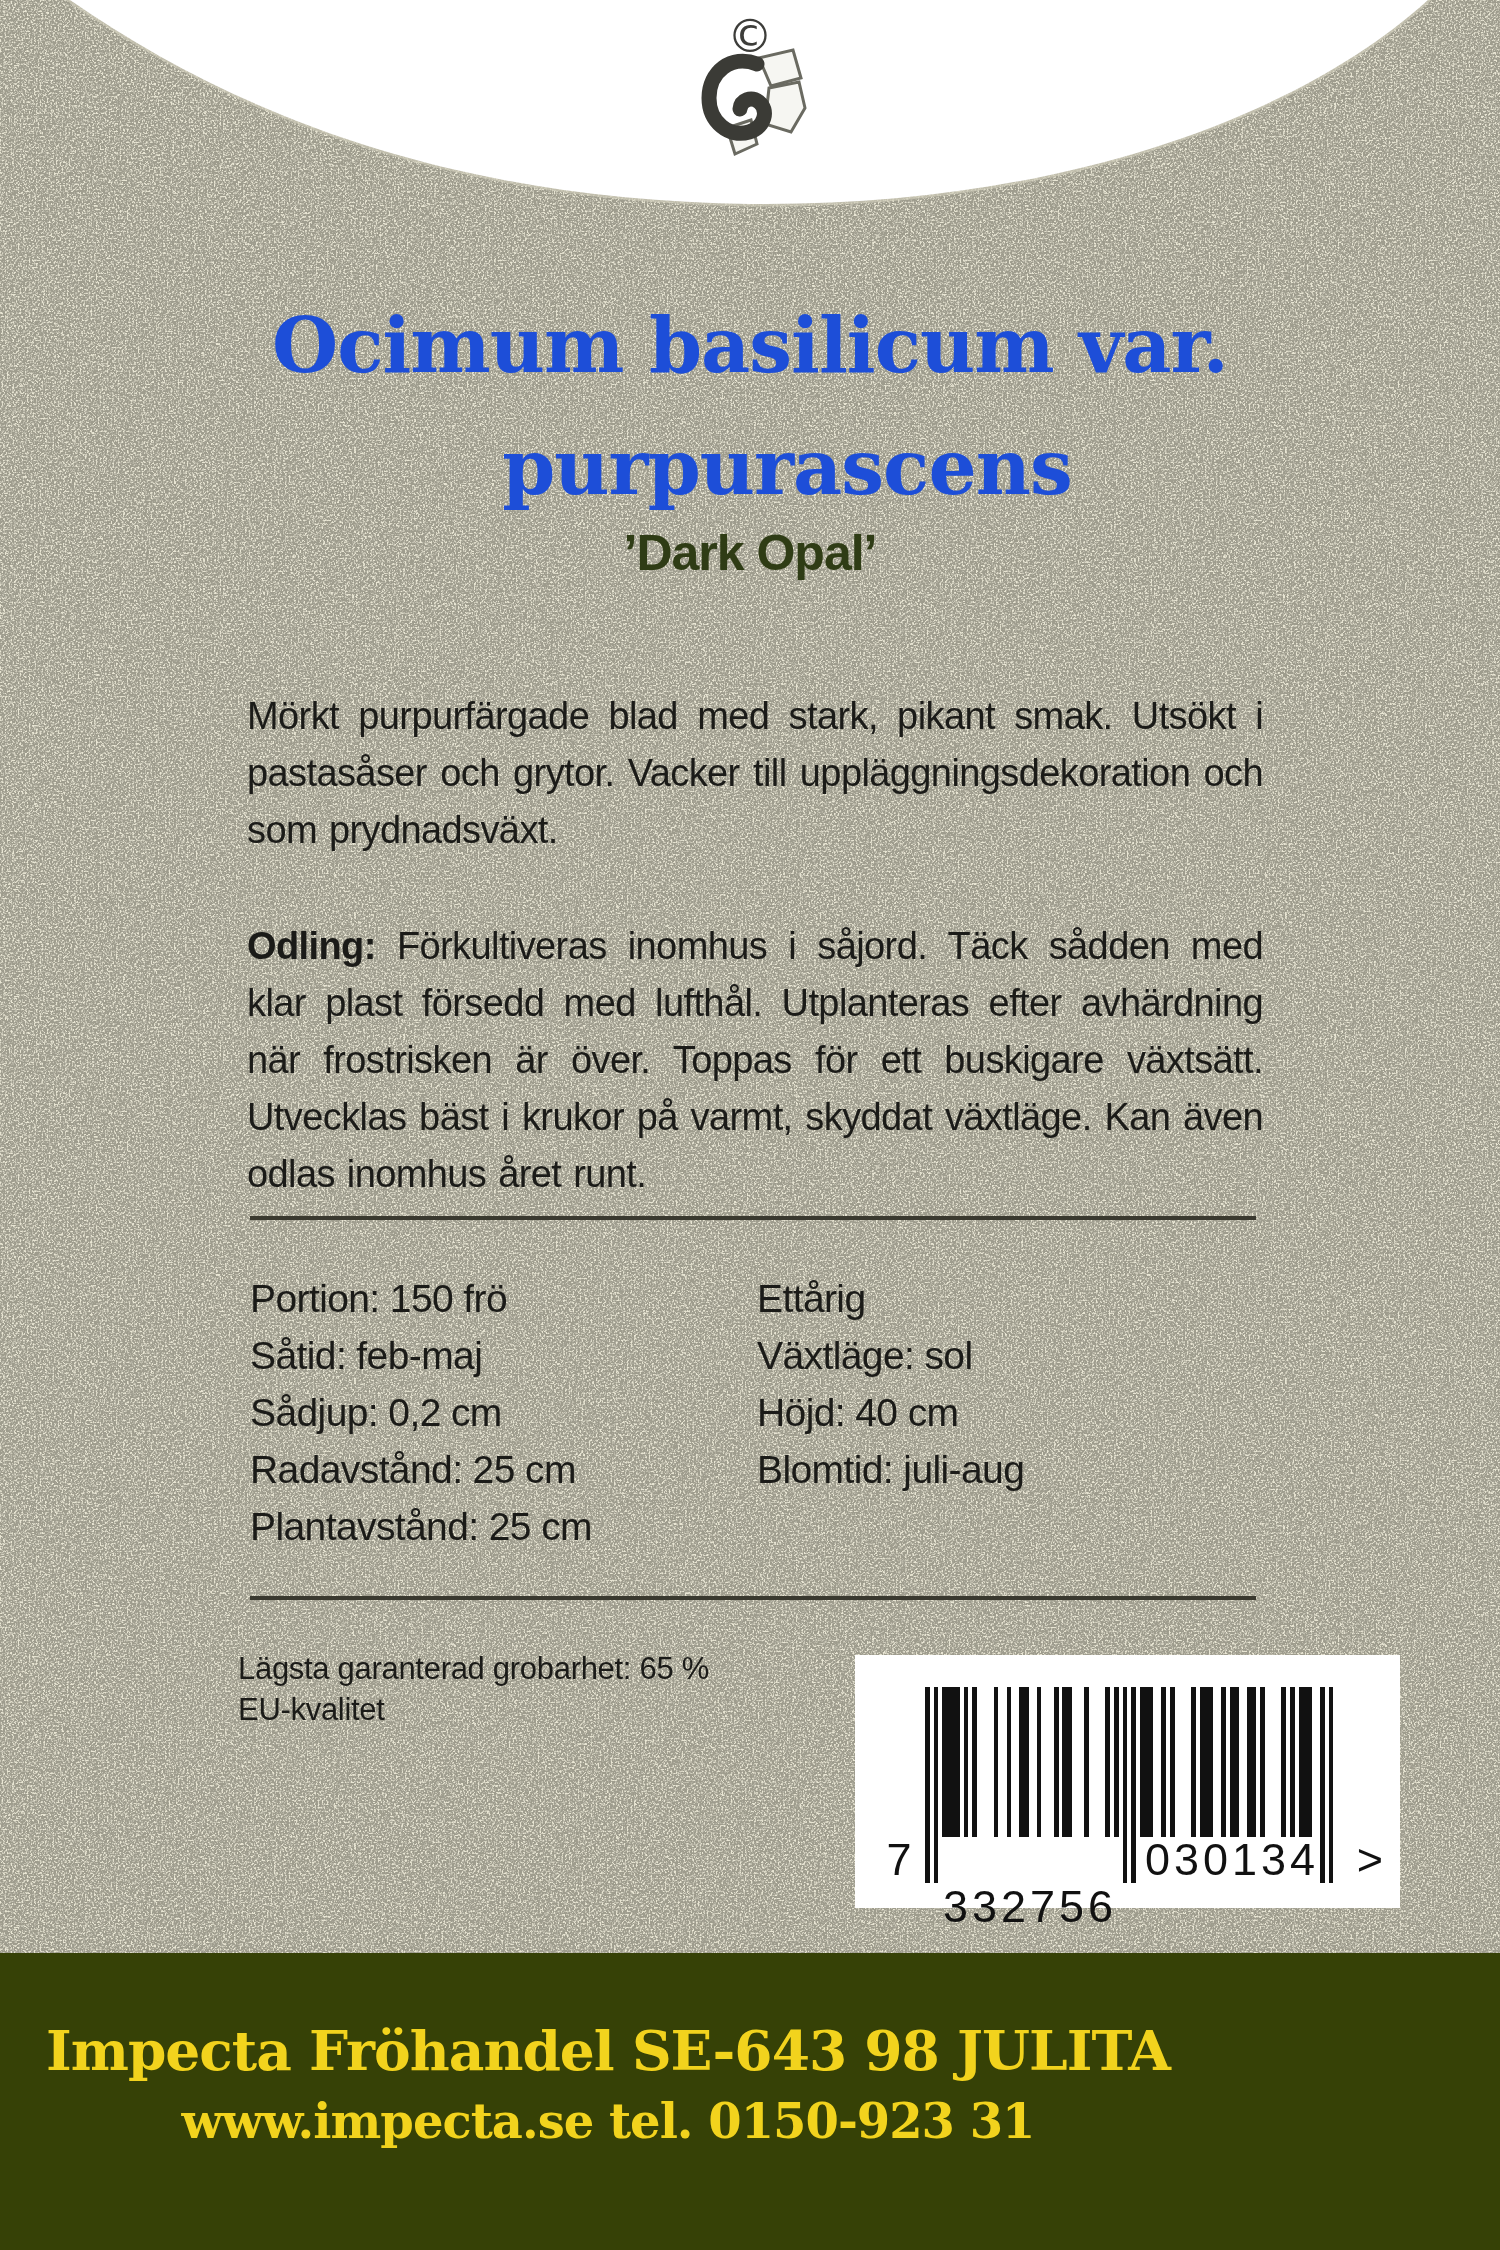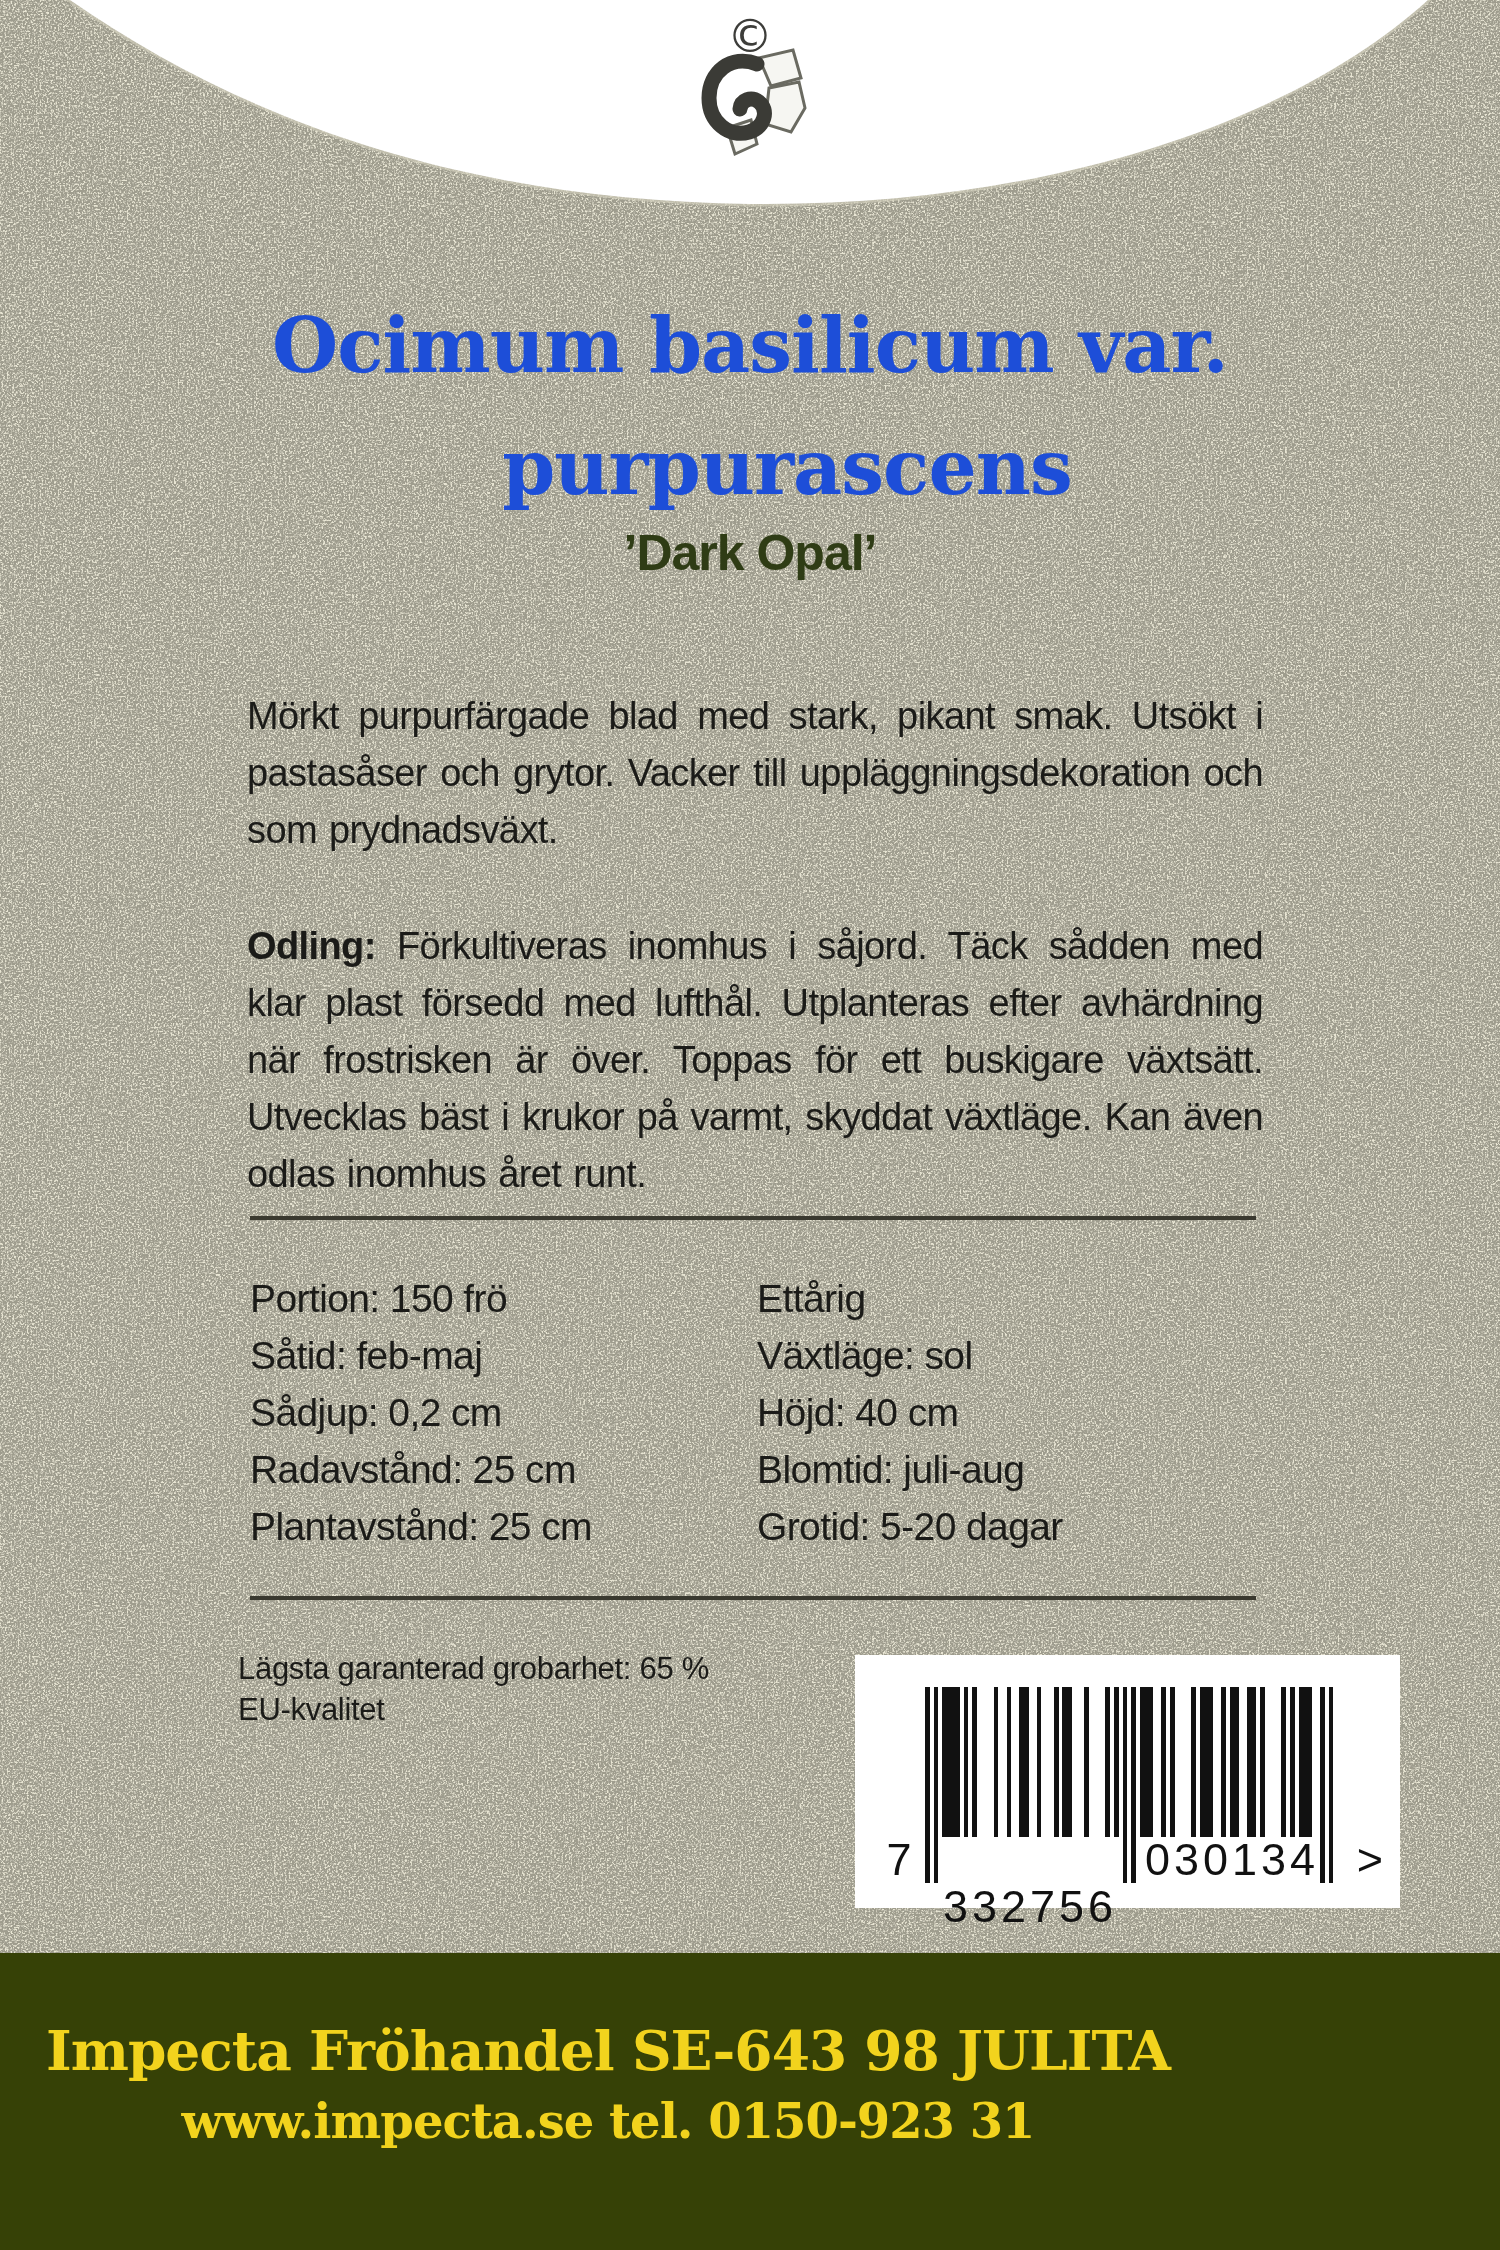--- a/index.html
+++ b/index.html
@@ -171,21 +171,20 @@
       <div class="row">Såtid: feb-maj</div>
       <div class="row">Sådjup: 0,2 cm</div>
       <div class="row">Radavstånd: 25 cm</div>
       <div class="row">Plantavstånd: 25 cm</div>
     </div>
     <div class="col col-right">
       <div class="row">Ettårig</div>
       <div class="row">Växtläge: sol</div>
       <div class="row">Höjd: 40 cm</div>
       <div class="row">Blomtid: juli-aug</div>
-      <div class="row">Grotid: 5-20 dagar</div>
     </div>
   </div>
 
   <div class="rule rule-2"></div>
 
   <div class="quality">
     <div>Lägsta garanterad grobarhet: 65 %</div>
     <div>EU-kvalitet</div>
   </div>
 

